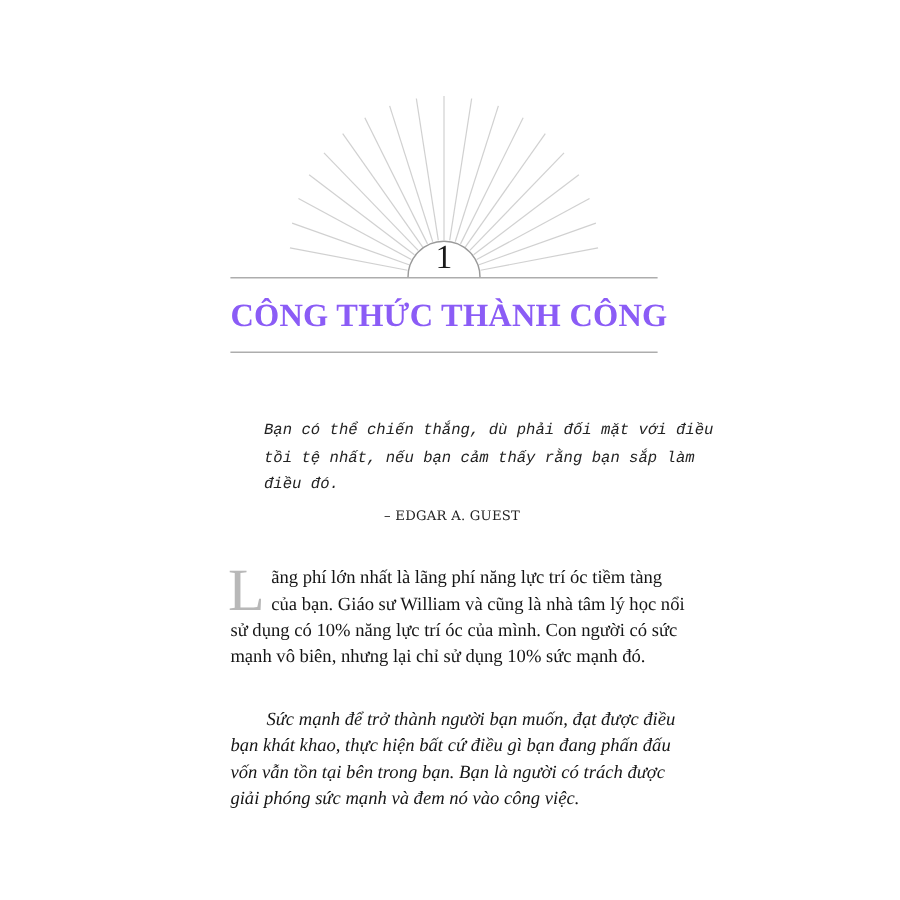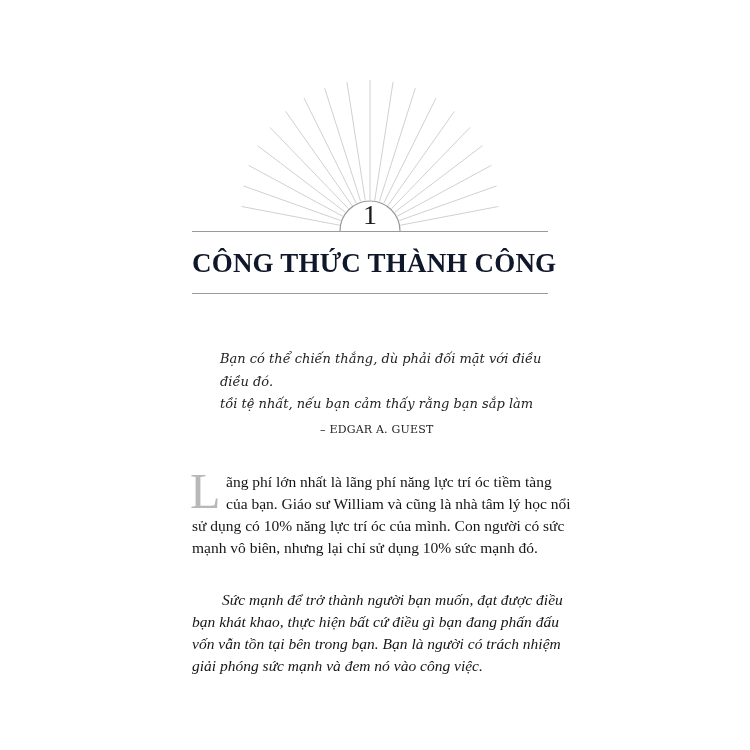--- a/index.html
+++ b/index.html
@@ -6,24 +6,24 @@
     body { width:750px; height:750px; position:relative; overflow:hidden; color:#1a1a1a; }
     .page { position:absolute; left:0; top:0; width:750px; height:750px; background:#fff; }
     .sunburst { position:absolute; left:0; top:0; width:750px; height:240px; }
     .chapter-num { position:absolute; left:340px; top:200px; width:60px; text-align:center;
       font-family:"Liberation Serif", serif; font-size:28px; color:#1a1a1a; line-height:30px; }
     .rule { position:absolute; left:192px; width:356px; height:0; border-top:1.5px solid #9a9a9a; }
     .rule.top { top:231px; }
     .rule.bottom { top:293px; }
     .chapter-title { position:absolute; left:192px; top:245px; width:356px; text-align:center;
       font-family:"Liberation Serif", serif; font-weight:bold; font-size:27px; letter-spacing:0.2px;
-      line-height:36px; color:#0f172a; white-space:nowrap; }
+      line-height:36px; color:#8b5cf6; white-space:nowrap; }
     .quote { position:absolute; left:220px; top:348px; width:300px;
       font-family:"DejaVu Serif", serif; font-style:italic; font-size:13px; line-height:22.5px; color:#222; }
-    .quote-line { display:block; white-space:nowrap; }
+    .quote-line { display:block; white-space:nowrap;font-family:Liberation Mono, monospace; }
     .attribution { position:absolute; left:320px; top:421px; width:199px; text-align:left;
       font-family:"DejaVu Serif", serif; font-size:11px; letter-spacing:0.2px; color:#222; line-height:18px; }
     .body-text { position:absolute; left:192px; width:356px; font-family:"Liberation Serif", serif;
       font-size:15.5px; line-height:22px; color:#151515; }
     .para1 { top:471px; }
     .para2 { top:589px;font-style:italic; }
     .line { display:block; white-space:nowrap; text-align:justify; text-align-last:justify; }
     .line.last { text-align-last:left; }
     .line.indent1 { padding-left:34px; }
     .line.indent-first { padding-left:30px; }
@@ -66,33 +66,33 @@
     <path d="M340 231 A30 30 0 0 1 400 231" fill="#fff" stroke="#9a9a9a" stroke-width="1.2"></path>
   </svg>
 
   <div class="chapter-num">1</div>
   <div class="rule top"></div>
   <div class="chapter-title">CÔNG THỨC THÀNH CÔNG</div>
   <div class="rule bottom"></div>
 
   <div class="quote">
     <span class="quote-line">Bạn có thể chiến thắng, dù phải đối mặt với điều</span>
+    <span class="quote-line">tồi tệ nhất, nếu bạn cảm thấy rằng bạn sắp làm</span>
     <span class="quote-line">điều đó.</span>
-    <span class="quote-line">tồi tệ nhất, nếu bạn cảm thấy rằng bạn sắp làm</span>
   </div>
   <div class="attribution">– EDGAR A. GUEST</div>
 
   <div class="dropcap">L</div>
 
   <div class="body-text para1">
     <span class="line indent1">ãng phí lớn nhất là lãng phí năng lực trí óc tiềm tàng</span>
     <span class="line indent1">của bạn. Giáo sư William và cũng là nhà tâm lý học nổi</span>
     <span class="line">sử dụng có 10% năng lực trí óc của mình. Con người có sức</span>
     <span class="line last">mạnh vô biên, nhưng lại chỉ sử dụng 10% sức mạnh đó.</span>
   </div>
 
   <div class="body-text para2">
     <span class="line indent-first">Sức mạnh để trở thành người bạn muốn, đạt được điều</span>
     <span class="line">bạn khát khao, thực hiện bất cứ điều gì bạn đang phấn đấu</span>
-    <span class="line">vốn vẫn tồn tại bên trong bạn. Bạn là người có trách nhiệm</span>
+    <span class="line">vốn vẫn tồn tại bên trong bạn. Bạn là người có trách được</span>
     <span class="line last">giải phóng sức mạnh và đem nó vào công việc.</span>
   </div>
 </div>
 
 </body></html>

